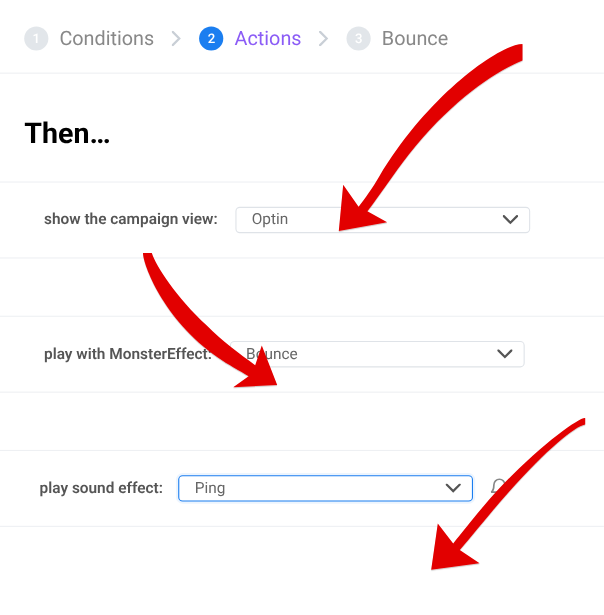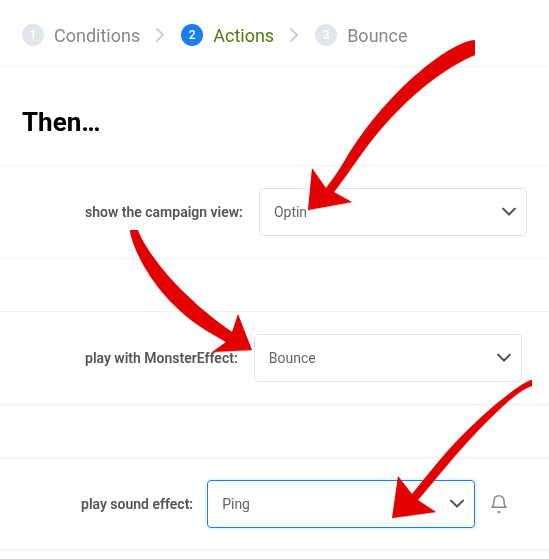--- a/index.html
+++ b/index.html
@@ -35,21 +35,21 @@
     background: #e2e6ea;
     color: #fff;
     font-size: 12px;
     display: flex;
     align-items: center;
     justify-content: center;
     font-weight: 500;
   }
   .step-label { color: #888; font-size: 18px; }
   .step.active .step-circle { background: #1b7ef0; }
-  .step.active .step-label { color: #4d7c0f; }
+  .step.active .step-label { color: #8b5cf6; }
   .step-chevron { color: #c9cfd6; display:flex; }
 
   
   .then-heading {
     padding: 40px 22px 28px 22px;
     font-size: 26px;
     font-weight: 700;
     color: #000000;
   }
 
@@ -61,27 +61,26 @@
     display: flex;
     align-items: center;
     gap: 16px;
   }
   .row + .row-spacer { height: 52px; }
   .row-label {
     color: #555;
     font-weight: 600;
     font-size: 14px;
     white-space: nowrap;
-    margin-left: 45px;
   }
   .select {
     position: relative;
     flex: 0 0 auto;
     width: 268px;
-    height: 48px;
+    height: 24px;
     border: 1px solid #dfe3e8;
     border-radius: 4px;
     background: #fff;
     display: flex;
     align-items: center;
     padding: 0 36px 0 14px;
     color: #666;
     cursor: pointer;
   }
   .select.active {

